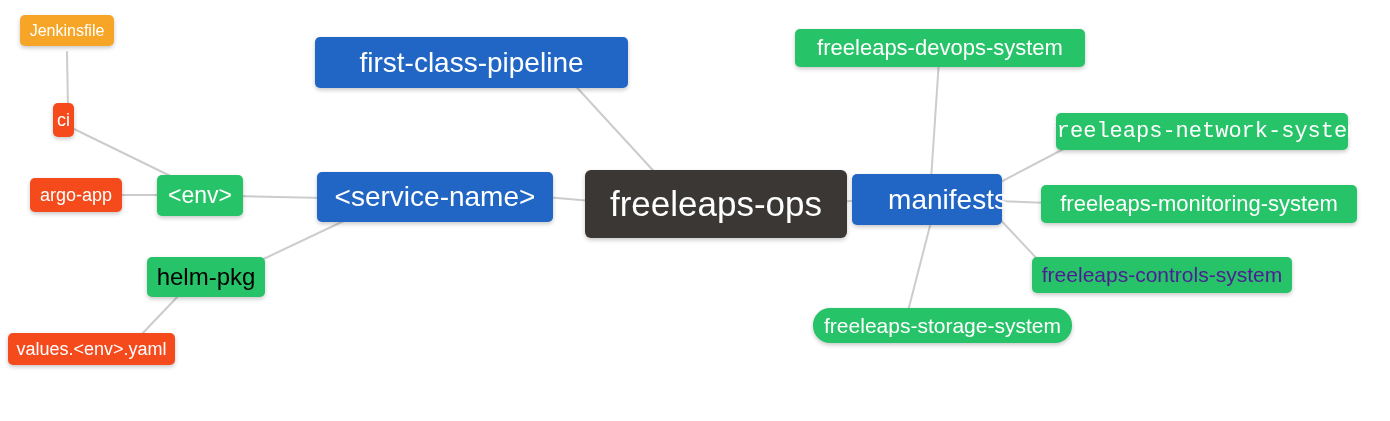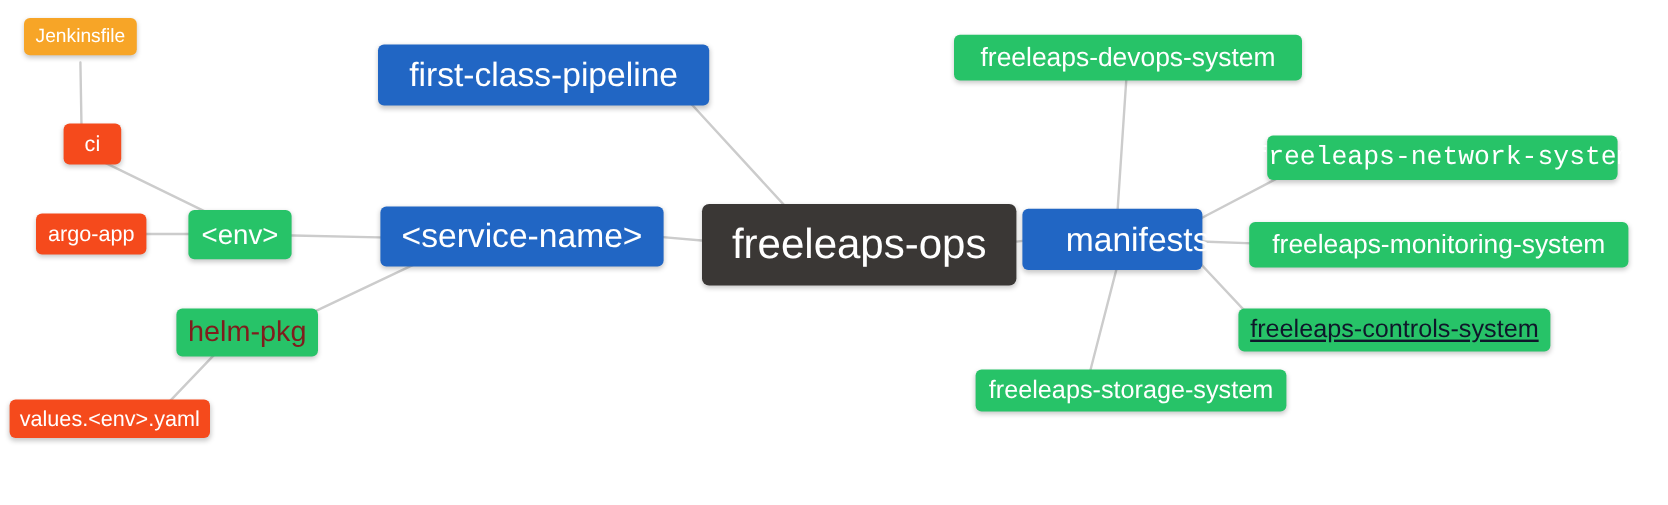--- a/index.html
+++ b/index.html
@@ -37,26 +37,26 @@
     color: #ffffff;
     white-space: nowrap;
     border-radius: 5px;
     box-shadow: 0 2px 4px rgba(0,0,0,0.22);
     box-sizing: border-box;
     cursor: pointer;
     user-select: none;
   }
   
   .n-jenkinsfile { left: 20px;  top: 15px;  width: 94px;  height: 31px; font-size: 16px; }
-  .n-ci          { left: 53px;  top: 103px; width: 48px;  height: 34px; font-size: 18px; }
+  .n-ci          { left: 53px;  top: 103px; width: 21px;  height: 34px; font-size: 18px; }
   .n-argo-app    { left: 30px;  top: 178px; width: 92px;  height: 34px; font-size: 18px; }
   .n-env         { left: 157px; top: 175px; width: 86px;  height: 41px; font-size: 23px; }
   .n-helm-pkg    { left: 147px; top: 257px; width: 118px; height: 40px; font-size: 24px; }
   .n-values      { left: 8px;   top: 333px; width: 167px; height: 32px; font-size: 18px; }
-  .n-fcp         { left: 315px; top: 37px;  width: 276px; height: 51px; font-size: 28px; }
+  .n-fcp         { left: 315px; top: 37px;  width: 313px; height: 51px; font-size: 28px; }
   .n-service     { left: 317px; top: 172px; width: 236px; height: 50px; font-size: 28px; }
   .n-root        { left: 585px; top: 170px; width: 262px; height: 68px; font-size: 35px; border-radius: 6px; }
   .n-manifests   { left: 852px; top: 174px; width: 150px; height: 51px; font-size: 28px; padding-left: 42px; }
   .n-devops      { left: 795px; top: 29px;  width: 290px; height: 38px; font-size: 22px; }
   .n-network     { left: 1056px;top: 113px; width: 292px; height: 37px; font-size: 22px; font-family: Liberation Mono, monospace; }
   .n-monitoring  { left: 1041px;top: 185px; width: 316px; height: 38px; font-size: 22px; }
   .n-controls    { left: 1032px;top: 257px; width: 260px; height: 36px; font-size: 21px; }
   .n-storage     { left: 813px; top: 308px; width: 259px; height: 35px; font-size: 21px; }
 </style>
 </head>
@@ -78,25 +78,25 @@
     <line x1="995" y1="185" x2="1075" y2="143" stroke="#cccccc"></line>
     <line x1="995" y1="201" x2="1050" y2="203" stroke="#cccccc"></line>
     <line x1="995" y1="214" x2="1040" y2="262" stroke="#cccccc"></line>
     <line x1="932" y1="218" x2="907" y2="315" stroke="#cccccc"></line>
   </svg>
 
   <div class="node n-jenkinsfile" style="background-color: rgb(247, 165, 39); color: rgb(255, 255, 255);">Jenkinsfile</div>
   <div class="node n-ci" style="background-color: rgb(245, 74, 28); color: rgb(255, 255, 255);">ci</div>
   <div class="node n-argo-app" style="background-color: rgb(245, 74, 28); color: rgb(255, 255, 255);">argo-app</div>
   <div class="node n-env" style="background-color: rgb(39, 195, 104); color: rgb(255, 255, 255);">&lt;env&gt;</div>
-  <div class="node n-helm-pkg" style="background-color: rgb(39, 195, 104); color: #7f1d1d;">helm-pkg</div>
+  <div class="node n-helm-pkg" style="background-color: rgb(39, 195, 104); color: #000000;">helm-pkg</div>
   <div class="node n-values" style="background-color: rgb(245, 74, 28); color: rgb(255, 255, 255);">values.&lt;env&gt;.yaml</div>
   <div class="node n-fcp" style="background-color: rgb(33, 102, 196); color: rgb(255, 255, 255);">first-class-pipeline</div>
   <div class="node n-service" style="background-color: rgb(33, 102, 196); color: rgb(255, 255, 255);">&lt;service-name&gt;</div>
   <div class="node n-root" style="background-color: rgb(58, 55, 53); color: rgb(255, 255, 255);">freeleaps-ops</div>
   <div class="node n-manifests" style="background-color: rgb(33, 102, 196); color: rgb(255, 255, 255);">manifests</div>
   <div class="node n-devops" style="background-color: rgb(39, 195, 104); color: rgb(255, 255, 255); text-align: right;">freeleaps-devops-system</div>
   <div class="node n-network" style="background-color: rgb(39, 195, 104); color: rgb(255, 255, 255);">freeleaps-network-system</div>
   <div class="node n-monitoring" style="background-color: rgb(39, 195, 104); color: rgb(255, 255, 255);">freeleaps-monitoring-system</div>
-  <div class="node n-controls" style="background-color: rgb(39, 195, 104); color: #0f172a; text-decoration: underline;">freeleaps-controls-system</div>
-  <div class="node n-storage" style="background-color: rgb(39, 195, 104); color: rgb(255, 255, 255);">freeleaps-storage-system</div>
+  <div class="node n-controls" style="background-color: rgb(39, 195, 104); color: #4c1d95;">freeleaps-controls-system</div>
+  <div class="node n-storage" style="background-color: rgb(39, 195, 104); color: rgb(255, 255, 255); border-radius: 17px;">freeleaps-storage-system</div>
 
 </div>
 
 </body></html>

